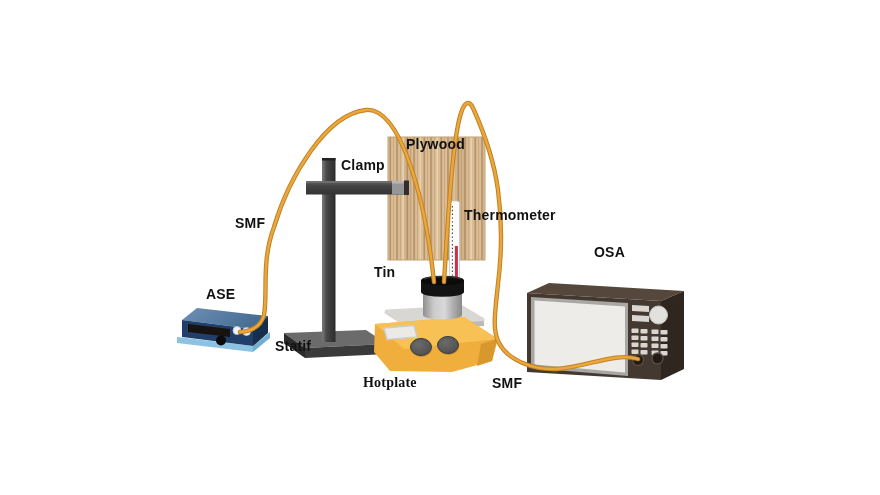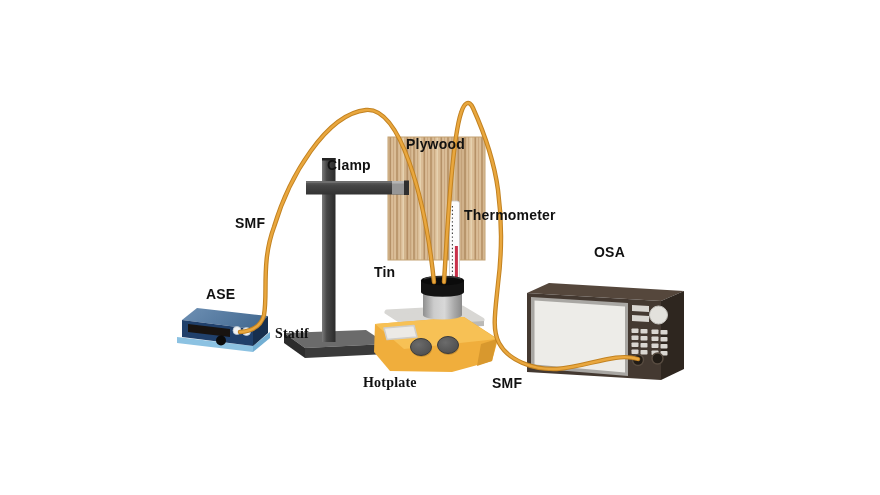--- a/index.html
+++ b/index.html
@@ -193,21 +193,21 @@
       <path class="fiber-edge" stroke-width="4.4" d="M240,332 C252,331 261,327 264,315 C268,293 261,262 274,227 C289,177 326,114 366,110 C400,107 425,196 434,282"></path>
       <path class="fiber-core" stroke-width="2.4" d="M240,332 C252,331 261,327 264,315 C268,293 261,262 274,227 C289,177 326,114 366,110 C400,107 425,196 434,282"></path>
 
       <path class="fiber-edge" stroke-width="4.4" d="M444,282 C447,235 452,140 461,113 C464,103 469,99 473,108 C482,128 494,160 498,190 C502,220 502,252 498,284 C495,313 492,330 499,343 C508,360 532,370 557,369 C587,367 615,352 638,359"></path>
       <path class="fiber-core" stroke-width="2.4" d="M444,282 C447,235 452,140 461,113 C464,103 469,99 473,108 C482,128 494,160 498,190 C502,220 502,252 498,284 C495,313 492,330 499,343 C508,360 532,370 557,369 C587,367 615,352 638,359"></path>
     </g>
   </svg>
 
   <div class="lbl" style="left:235px; top:215px;">SMF</div>
   <div class="lbl" style="left:198px; top:286px;margin-left:8px;">ASE</div>
-  <div class="lbl" style="left:275px; top:326px;font-family:Liberation Serif, serif;">Statif</div>
-  <div class="lbl" style="left:327px; top:157px;">Clamp</div>
+  <div class="lbl" style="left:275px; top:338px;">Statif</div>
+  <div class="lbl" style="left:341px; top:157px;">Clamp</div>
   <div class="lbl" style="left:406px; top:136px;">Plywood</div>
   <div class="lbl" style="left:464px; top:207px;text-align:right;">Thermometer</div>
   <div class="lbl" style="left:374px; top:264px;">Tin</div>
   <div class="lbl" style="left:363px; top:375px;font-family:Liberation Serif, serif;">Hotplate</div>
   <div class="lbl" style="left:492px; top:375px;">SMF</div>
   <div class="lbl" style="left:594px; top:244px;">OSA</div>
 </div>
 
 </body></html>

